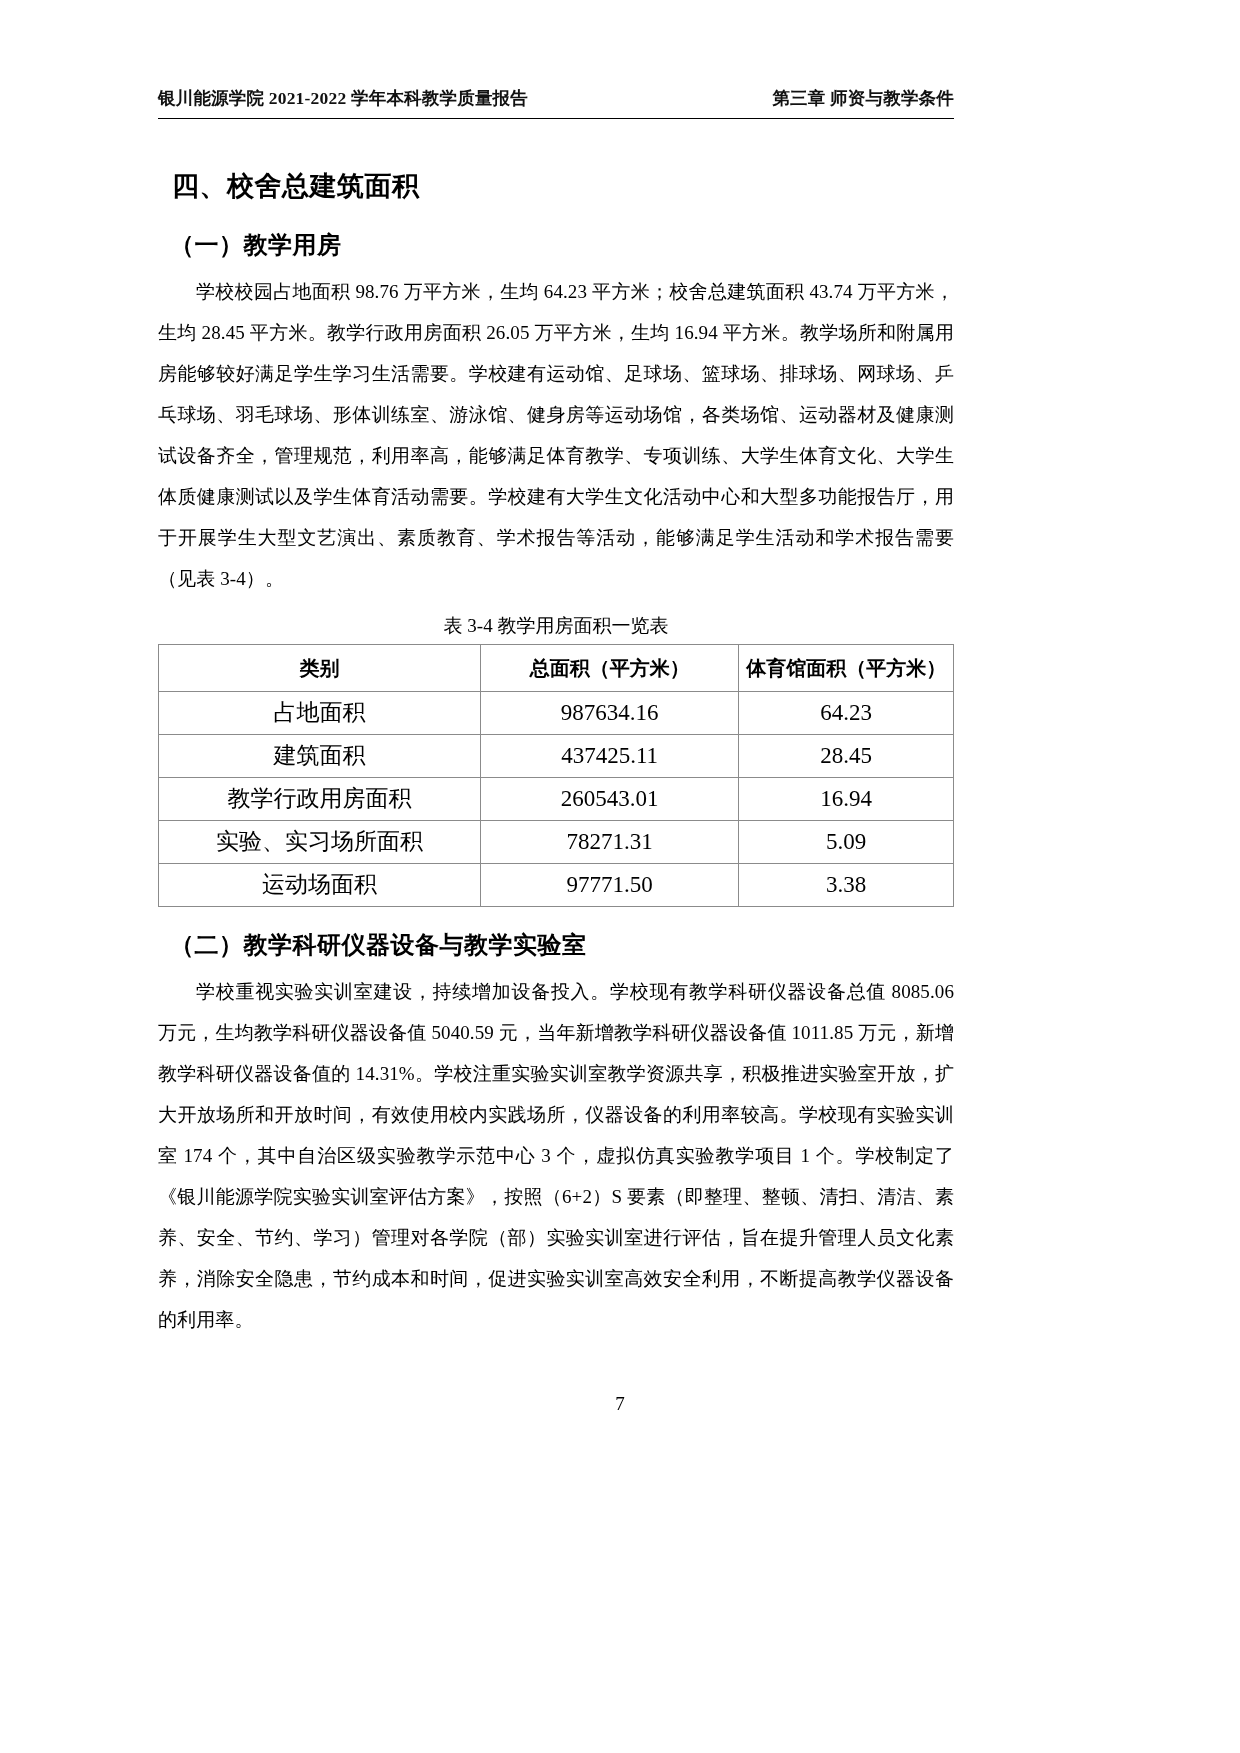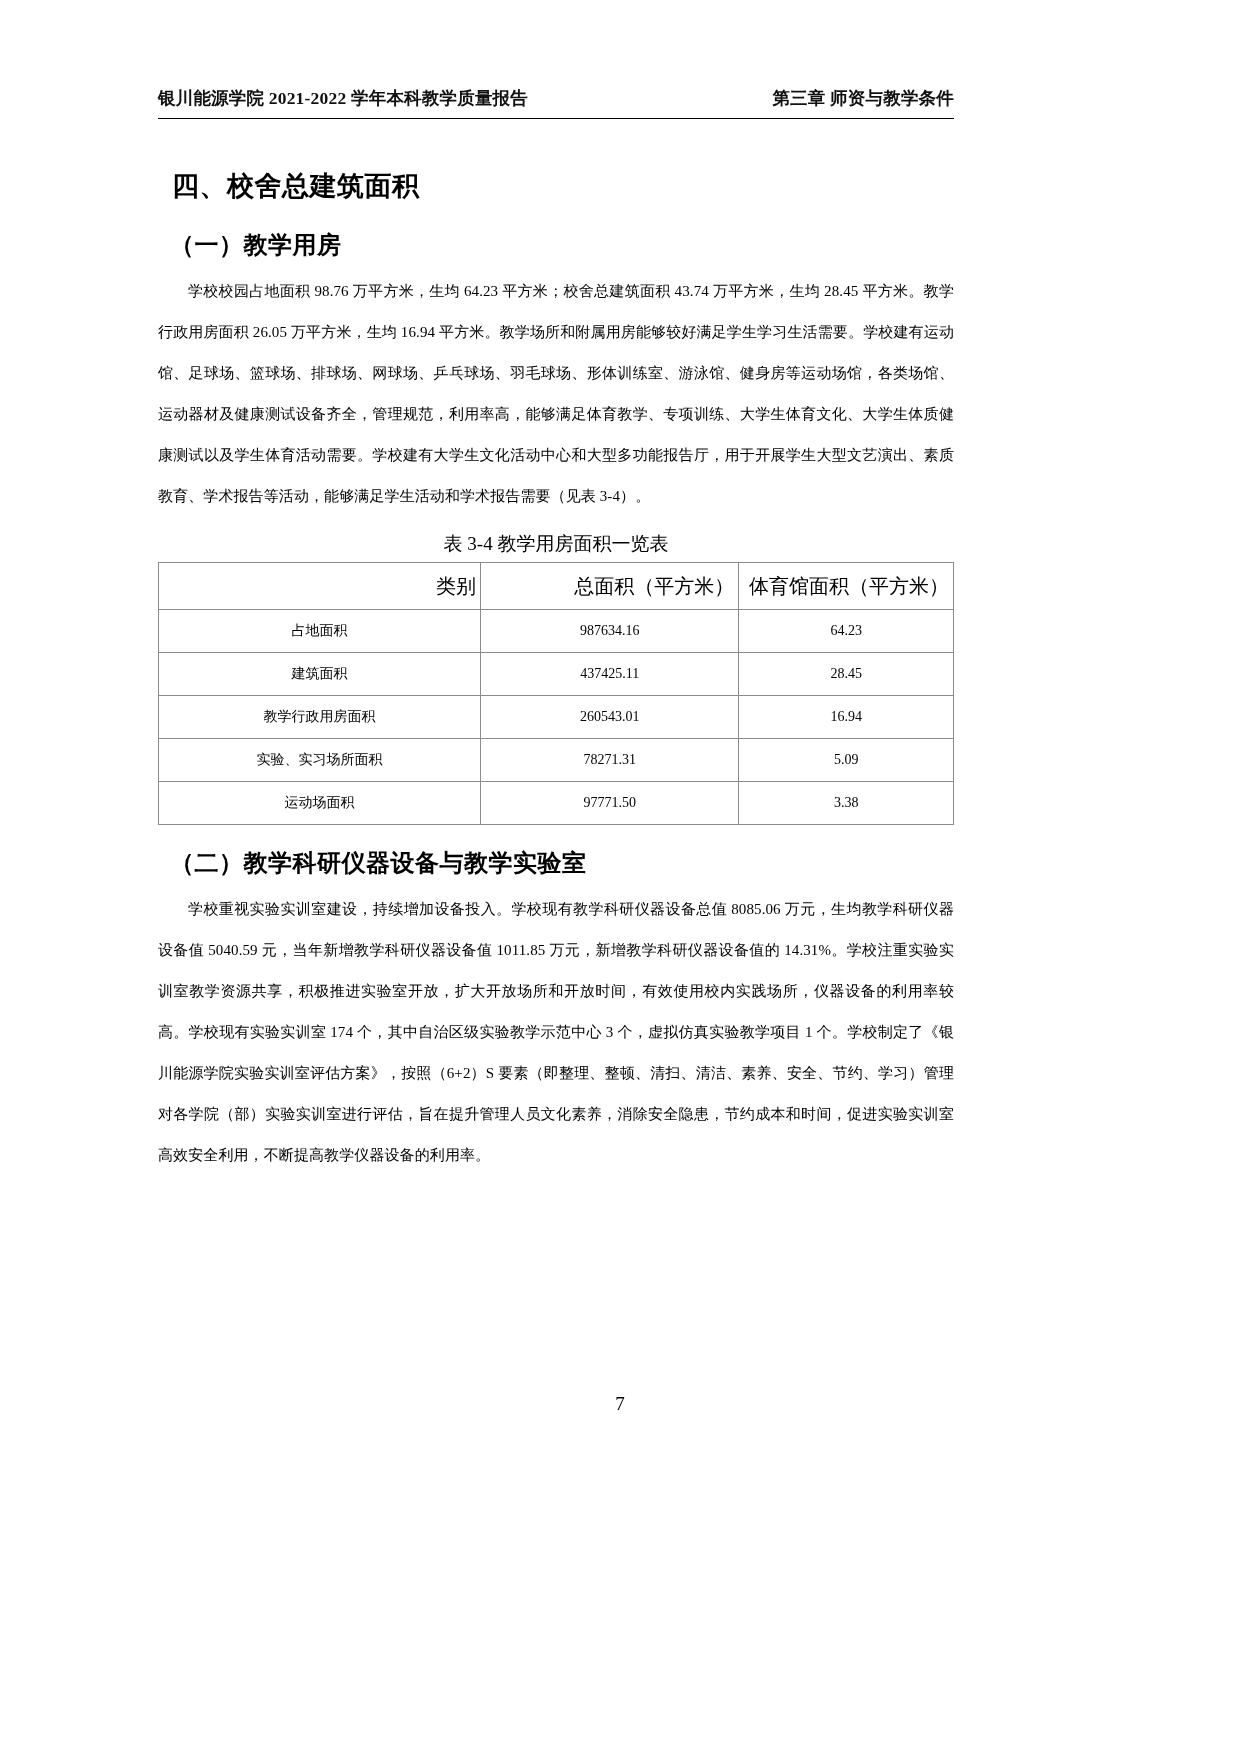--- a/index.html
+++ b/index.html
@@ -68,21 +68,21 @@
   h2.subsec {
     font-family: "Liberation Sans", "DejaVu Sans", sans-serif;
     font-weight: bold;
     font-size: 24px;
     margin: 20px 0 2px 12px;
     letter-spacing: 0.5px;
     line-height: 1.5;
   }
   p.body {
     font-family: "Liberation Serif", "DejaVu Serif", serif;
-    font-size: 15px;
+    font-size: 19px;
     line-height: 41px;
     text-align: justify;
     text-justify: inter-character;
     text-indent: 2em;
     margin: 8px 0 0 0;
     letter-spacing: 0.1px;
     word-break: break-all;
   }
 
   
@@ -98,30 +98,29 @@
     width: 100%;
     table-layout: fixed;
     font-family: "Liberation Serif", "DejaVu Serif", serif;
   }
   table.areatbl th,
   table.areatbl td {
     border: 1.1px solid #8b8b8b;
     text-align: center;
     vertical-align: middle;
     height: 38px;
-    font-size: 14px;
+    font-size: 23px;
     padding: 2px 4px;
     line-height: 1.3;
   }
   table.areatbl th {
-    font-weight: normal;
+    font-weight: bold;
     font-family: "Liberation Sans", "DejaVu Sans", sans-serif;
     font-size: 20px;
     height: 42px;
-    text-align: right;
   }
   table.areatbl col.c1 { width: 40.5%; }
   table.areatbl col.c2 { width: 32.5%; }
   table.areatbl col.c3 { width: 27%; }
   td.num, th.num { font-family: "Liberation Serif","DejaVu Serif",serif; }
 
   
   .footer {
     position: absolute;
     left: 0;

